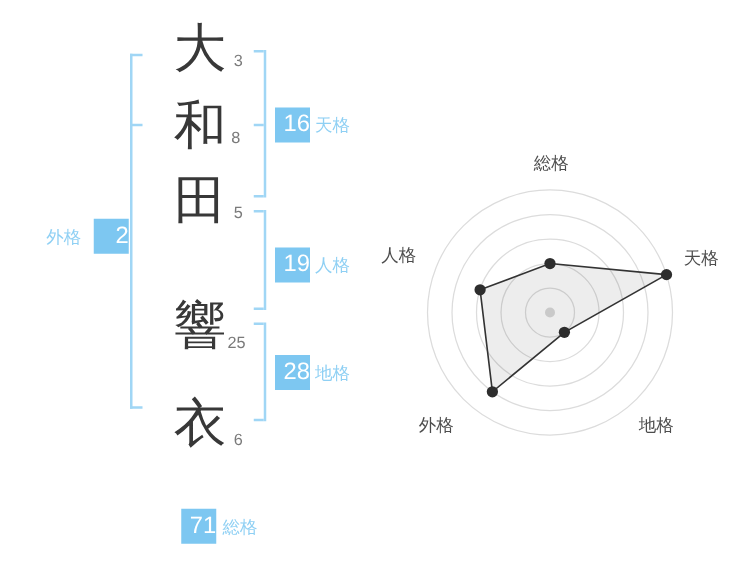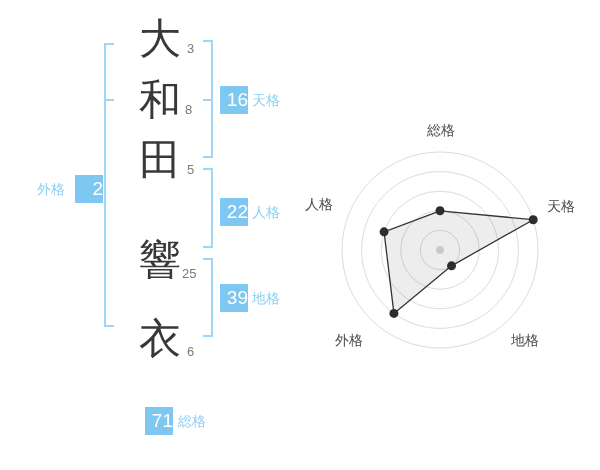--- a/index.html
+++ b/index.html
@@ -63,24 +63,24 @@
   <div class="bline" style="left:203px;top:168px;width:8px;height:2px"></div>
   <div class="bline" style="left:203px;top:246px;width:8px;height:2px"></div>
 
   <div class="bline" style="left:211px;top:258px;width:2px;height:79px"></div>
   <div class="bline" style="left:203px;top:258px;width:8px;height:2px"></div>
   <div class="bline" style="left:203px;top:335px;width:8px;height:2px"></div>
 
   <div class="badge" style="left:220px;top:86px">16</div>
   <div class="blabel" style="left:252px;top:93px">天格</div>
 
-  <div class="badge" style="left:220px;top:198px">22</div>
+  <div class="badge" style="left:220px;top:198px">19</div>
   <div class="blabel" style="left:252px;top:205px">人格</div>
 
-  <div class="badge" style="left:220px;top:284px">39</div>
+  <div class="badge" style="left:220px;top:284px">28</div>
   <div class="blabel" style="left:252px;top:291px">地格</div>
 
   <div class="badge" style="left:75px;top:175px">2</div>
   <div class="blabel" style="left:37px;top:182px">外格</div>
 
   <div class="badge" style="left:145px;top:407px">71</div>
   <div class="blabel" style="left:178px;top:414px">総格</div>
 
   <svg id="radar-svg" width="600" height="470">
       <circle cx="440" cy="250" r="19.6" fill="none" stroke="#dcdcdc" stroke-width="1"></circle>

